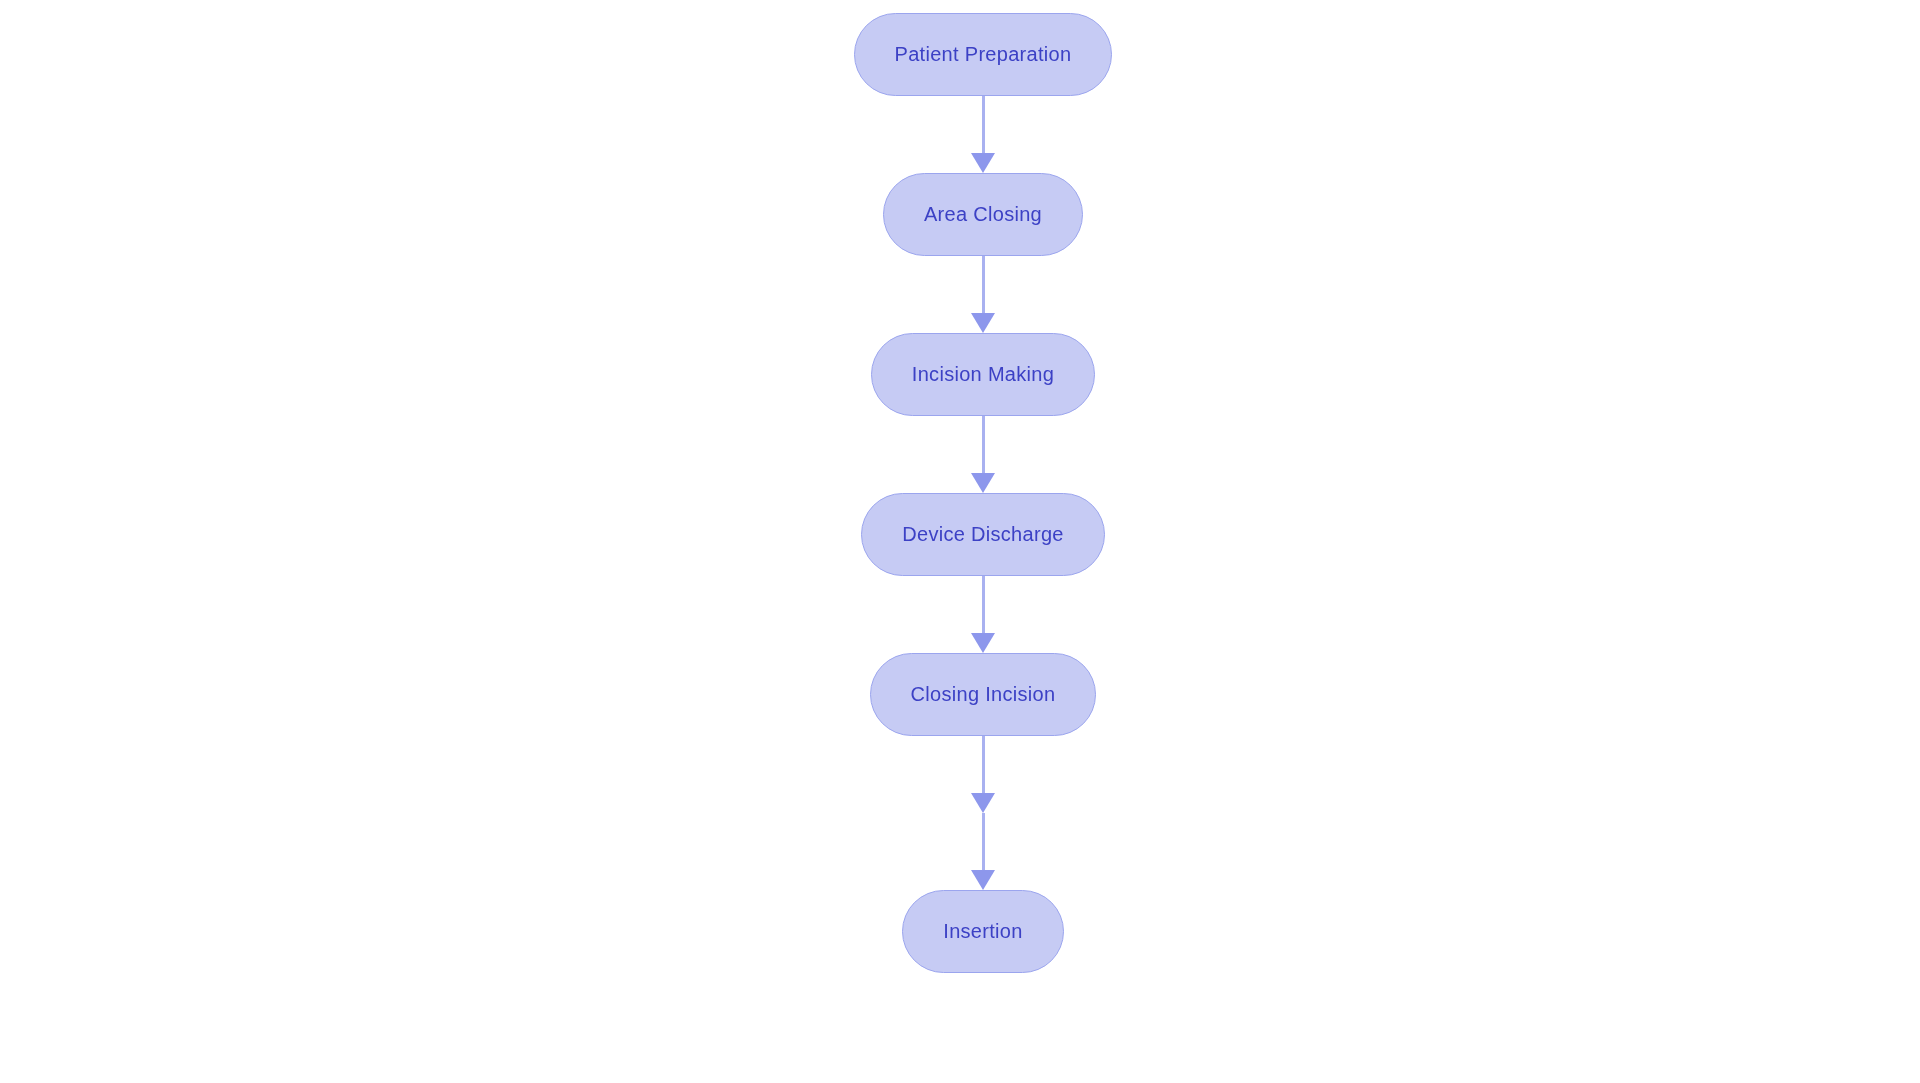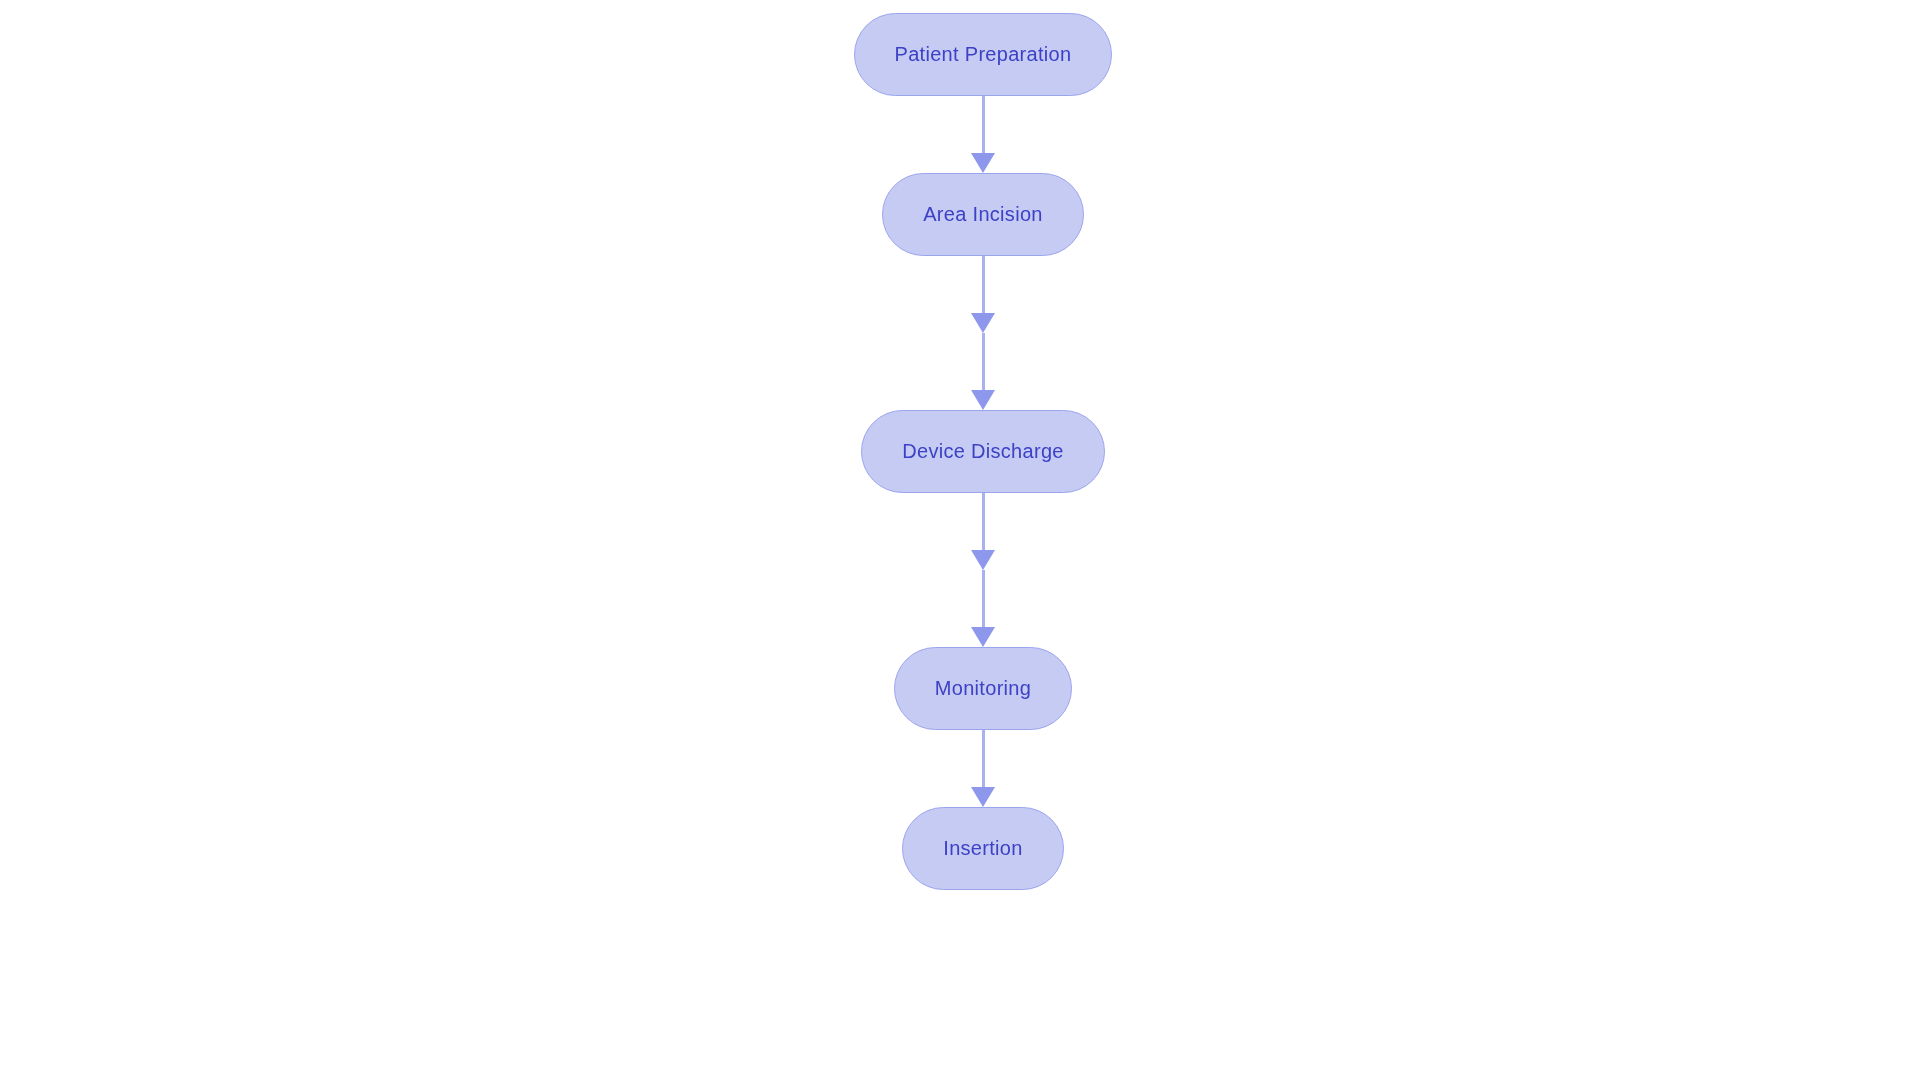--- a/index.html
+++ b/index.html
@@ -72,52 +72,55 @@
   <div class="flow-node">
     <span class="node-label">Patient Preparation</span>
   </div>
 
   <div class="connector">
     <div class="arrow-line"></div>
     <div class="arrow-head"></div>
   </div>
 
   <div class="flow-node">
-    <span class="node-label">Area Incision</span>
+    <span class="node-label">Area Closing</span>
   </div>
 
   <div class="connector">
     <div class="arrow-line"></div>
     <div class="arrow-head"></div>
   </div>
 
+  <div class="flow-node">
+    <span class="node-label">Incision Making</span>
+  </div>
 
   <div class="connector">
     <div class="arrow-line"></div>
     <div class="arrow-head"></div>
   </div>
 
   <div class="flow-node">
     <span class="node-label">Device Discharge</span>
   </div>
 
   <div class="connector">
     <div class="arrow-line"></div>
     <div class="arrow-head"></div>
   </div>
 
+  <div class="flow-node">
+    <span class="node-label">Closing Incision</span>
+  </div>
 
   <div class="connector">
     <div class="arrow-line"></div>
     <div class="arrow-head"></div>
   </div>
 
-  <div class="flow-node">
-    <span class="node-label">Monitoring</span>
-  </div>
 
   <div class="connector">
     <div class="arrow-line"></div>
     <div class="arrow-head"></div>
   </div>
 
   <div class="flow-node">
     <span class="node-label">Insertion</span>
   </div>
 

